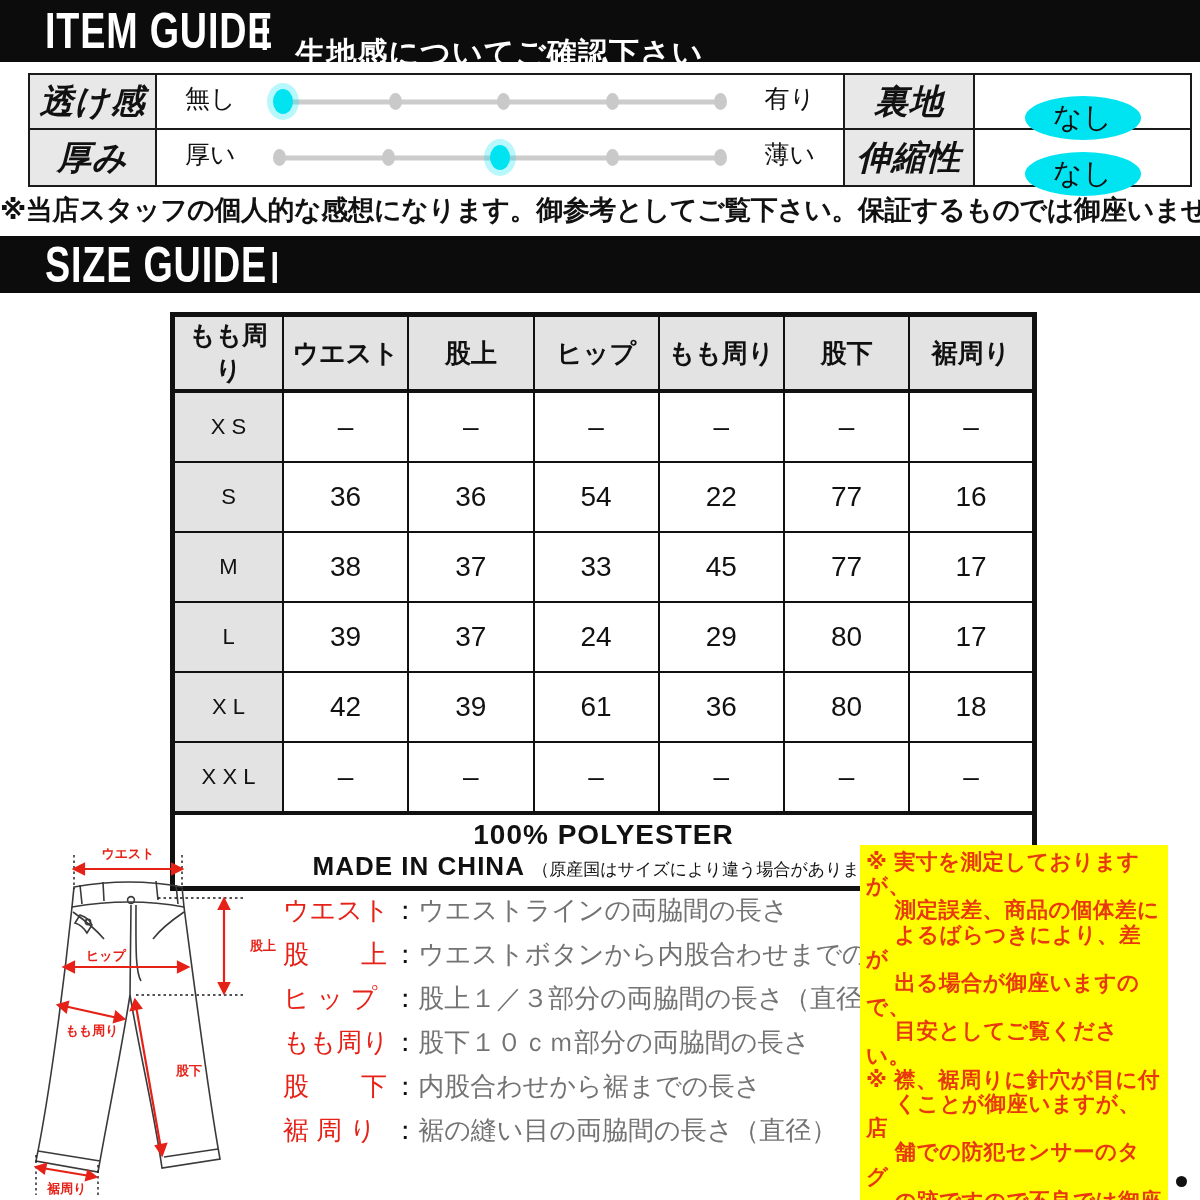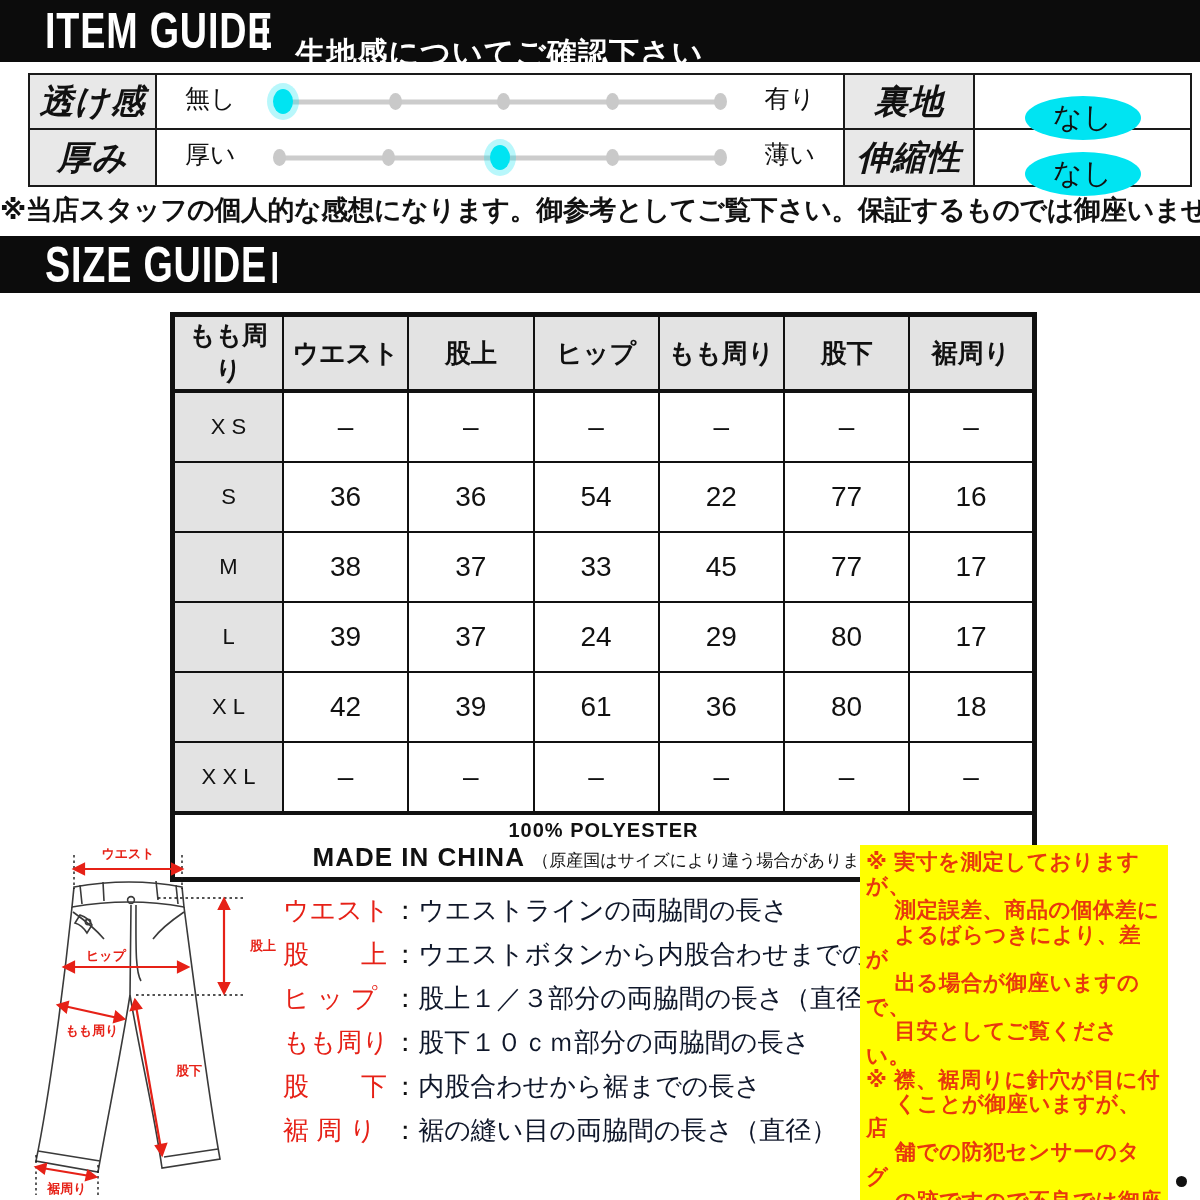--- a/index.html
+++ b/index.html
@@ -47,32 +47,32 @@
   
   table.size{position:absolute;top:312px;left:170px;width:867px;
              border-collapse:collapse;table-layout:fixed;
              border:5px solid #111;}
   table.size td{border:2px solid #111;text-align:center;vertical-align:middle;
                 height:66px;font-size:28px;}
   table.size tr.hdr td{background:#e3e3e3;font-weight:600;font-size:26px;height:60px;
                        border-bottom:4px solid #111;}
   table.size td.szlbl{background:#e3e3e3;font-size:22px;}
   table.size td.foot{border-top:4px solid #111;height:54px;padding:4px 0;}
-  .foot .l1{font-size:20px;font-weight:600;letter-spacing:1px;}
+  .foot .l1{font-size:28px;font-weight:600;letter-spacing:1px;}
   .foot .l2{font-size:26px;font-weight:600;letter-spacing:1px;}
   .foot .l2 small{font-size:17px;font-weight:500;letter-spacing:0;}
 
   
   .pants-svg{position:absolute;left:10px;top:843px;}
   .defs{position:absolute;left:283px;top:888px;}
   .def-row{height:44px;display:flex;align-items:center;font-size:26px;font-weight:500;
            white-space:nowrap;}
   .def-row .dl{color:#e62117;display:inline-block;min-width:4.2em;}
   .def-row .dc{color:#111;}
-  .def-row .dd{color:#0f172a;}
+  .def-row .dd{color:#737373;}
   .ynote{position:absolute;left:860px;top:845px;width:308px;height:360px;
          background:#ffff00;color:#e8380d;font-size:21.5px;line-height:24.2px;
          font-weight:600;white-space:pre-line;box-sizing:border-box;
          padding:5px 6px;letter-spacing:.5px;}
   .black-dot{position:absolute;left:1176px;top:1176px;width:11px;height:11px;
              border-radius:50%;background:#111;}
 </style>
 </head>
 <body>
 

